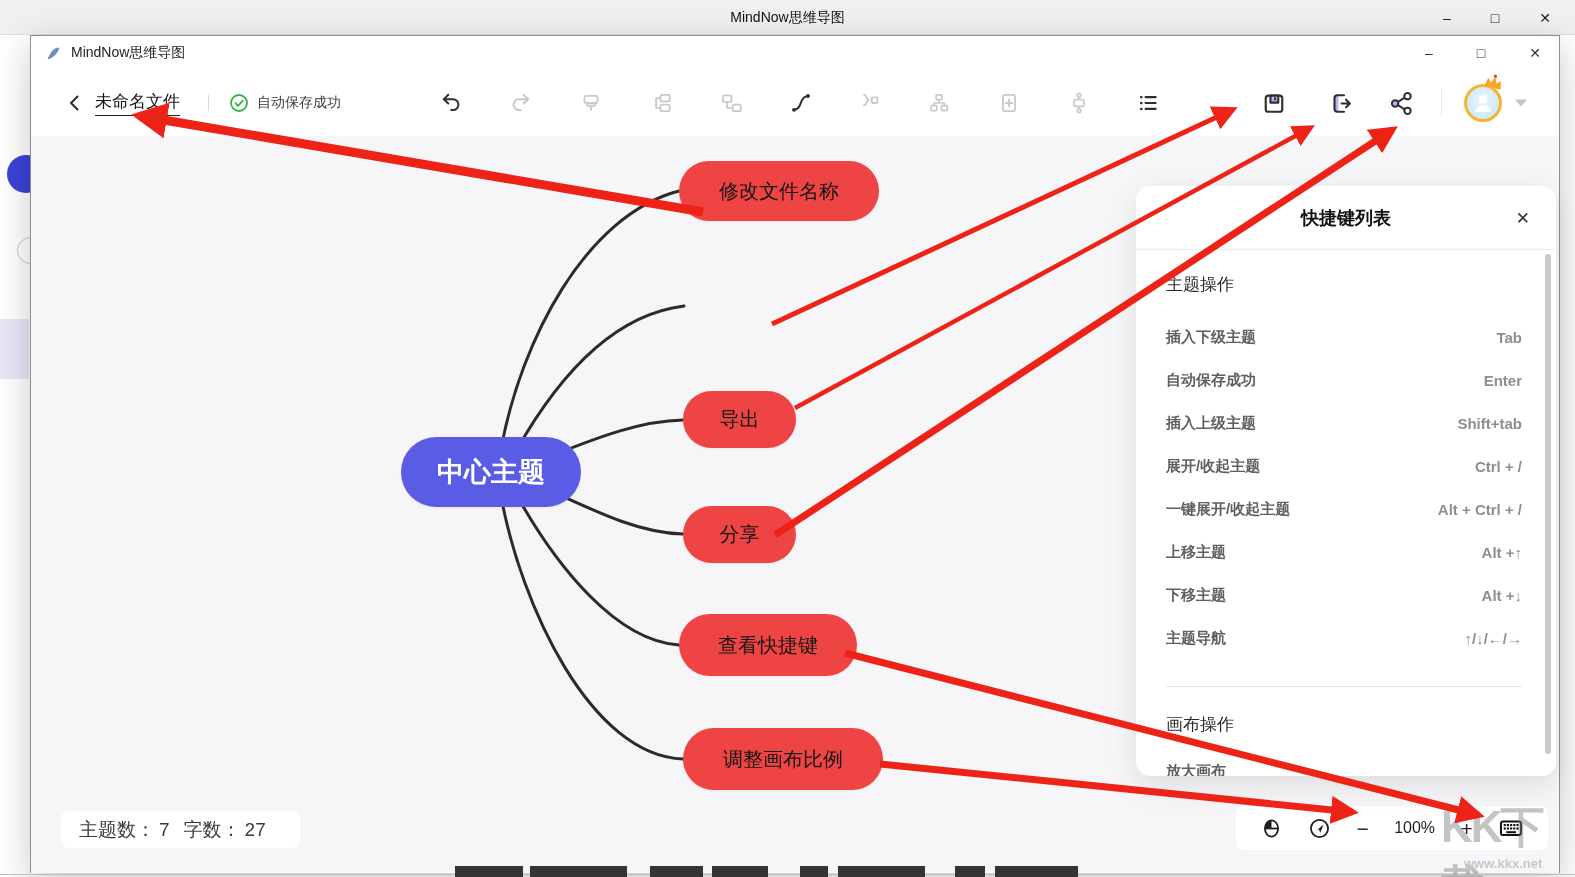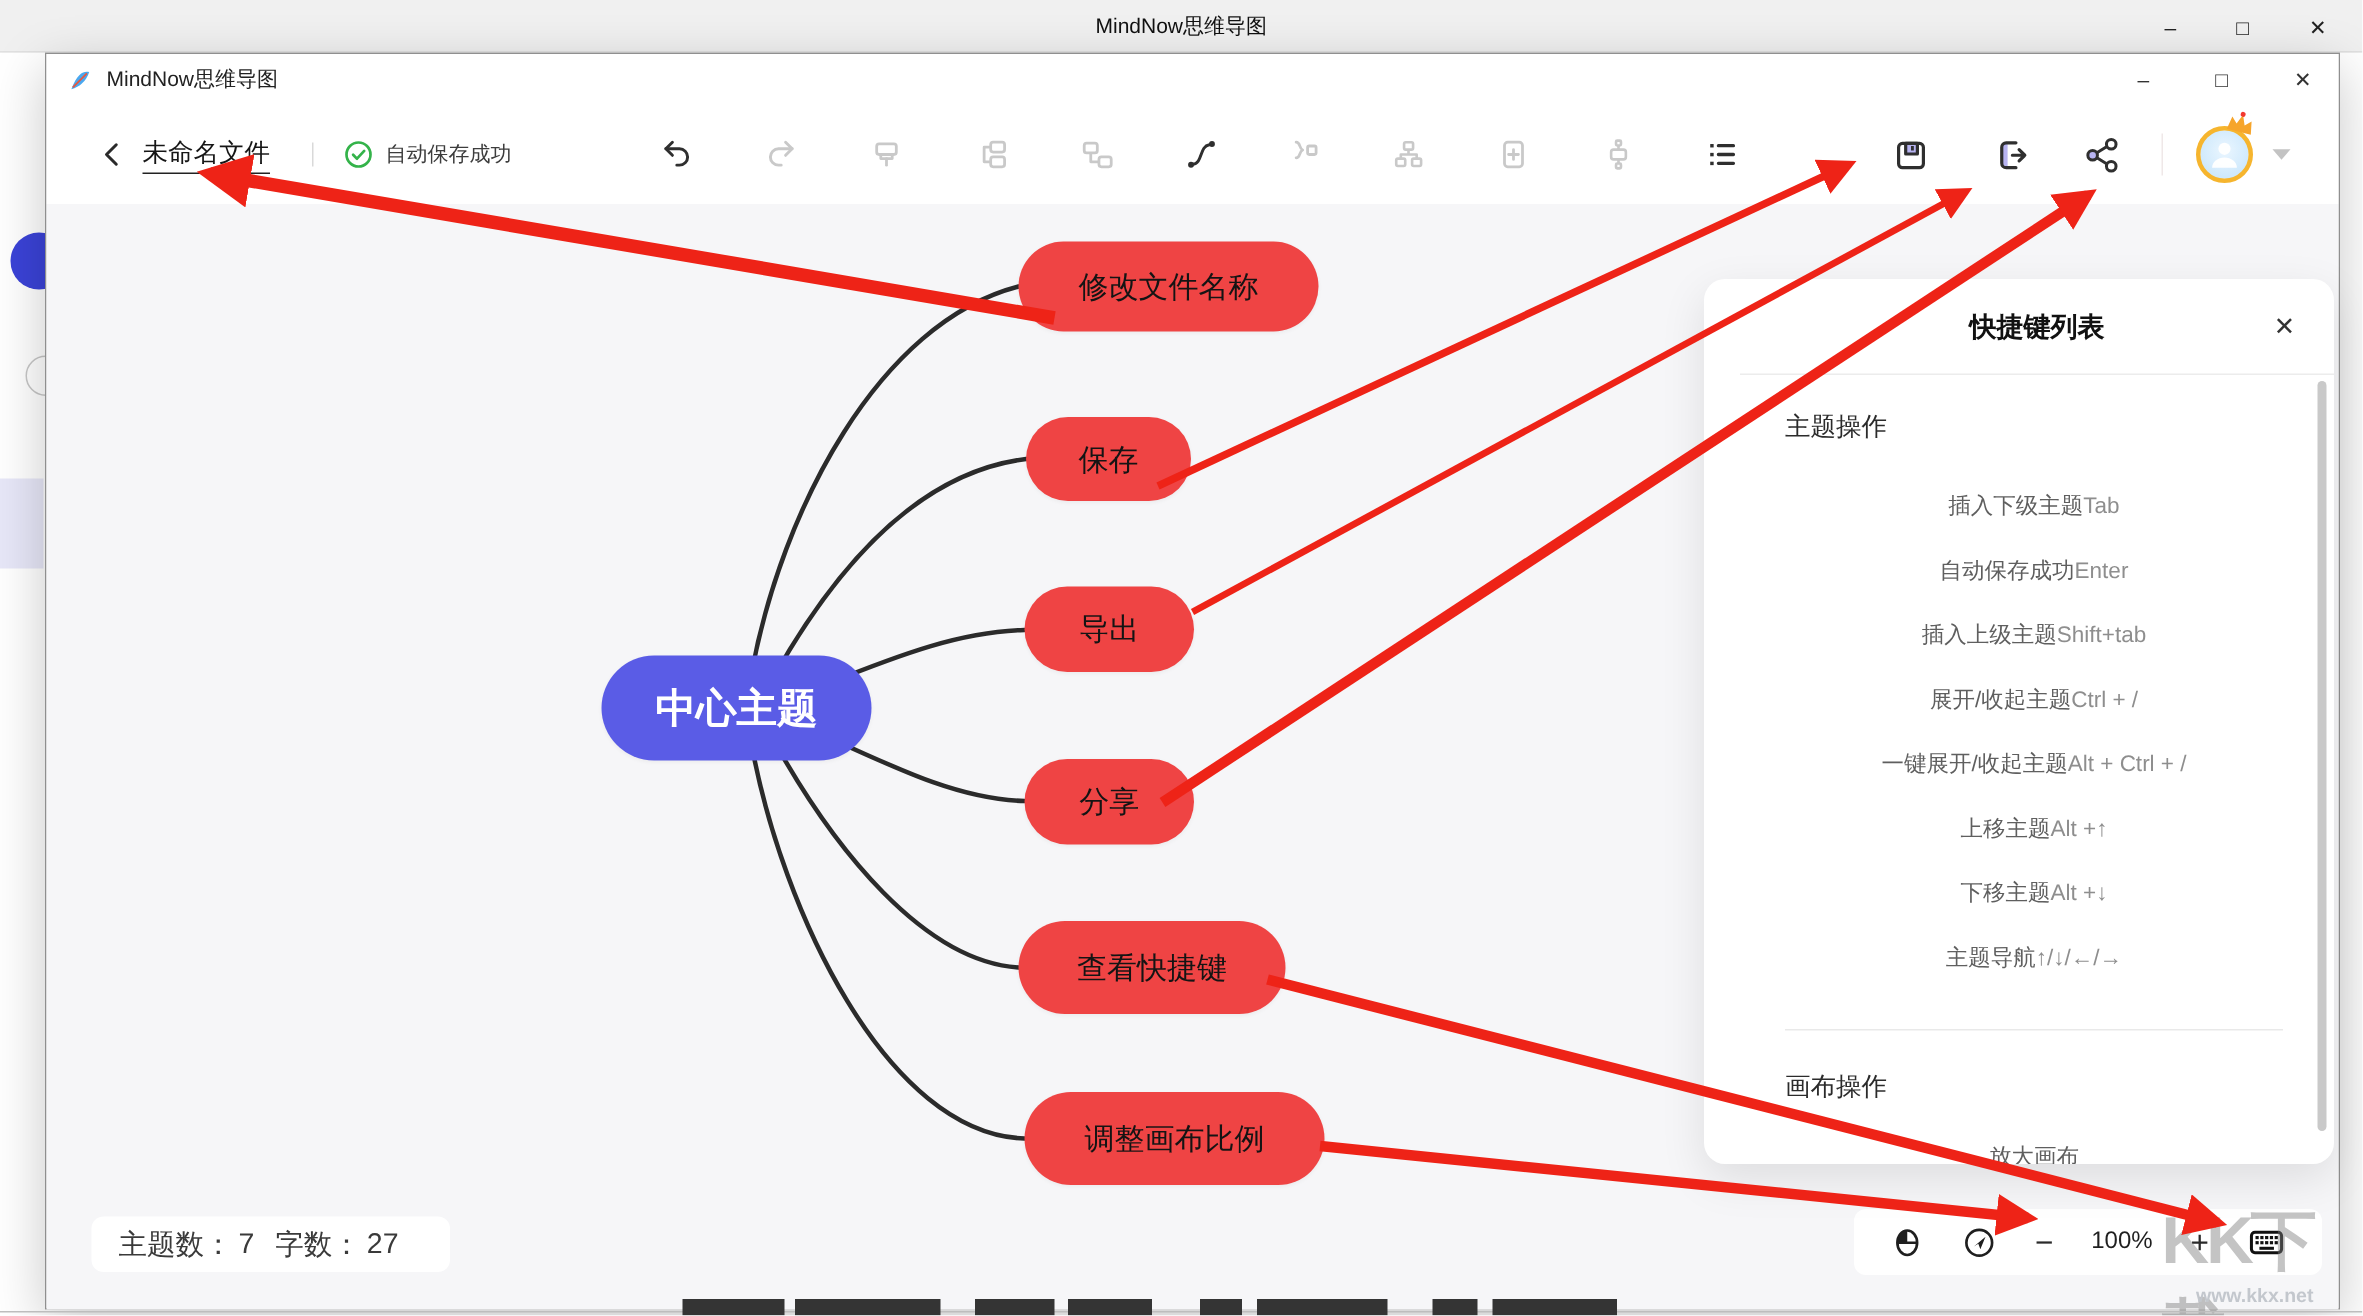--- a/index.html
+++ b/index.html
@@ -68,30 +68,30 @@
 
   .zoom-bar { position:absolute; left:1205px; top:770px; width:312px; height:44px; background:#fff;
     border-radius:8px; display:flex; align-items:center; justify-content:space-between;
     padding:0 24px; z-index:3; }
   .zoom-bar .zi { display:flex; align-items:center; justify-content:center; }
   .zoom-minus, .zoom-plus { font-size:21px; color:#2a2a2a; line-height:1; }
   .zoom-level { font-size:16px; color:#1f1f1f; }
 
   
   .panel { position:absolute; left:1105px; top:150px; width:420px; height:590px; background:#fff;
-    border-radius:14px; box-shadow:0 10px 30px rgba(0,0,0,.10); z-index:5; overflow:hidden;padding-left:24px; }
+    border-radius:14px; box-shadow:0 10px 30px rgba(0,0,0,.10); z-index:5; overflow:hidden; }
   .panel-header { position:relative; height:64px; display:flex; align-items:center; justify-content:center;
     border-bottom:1px solid #ececec; }
   .panel-title { font-size:18px; font-weight:bold; color:#111; }
   .panel-close { position:absolute; right:26px; top:50%; transform:translateY(-50%);
     font-size:17px; color:#333; }
   .panel-body { padding:22px 34px 0 30px; }
   .sec-heading { font-size:17px; color:#2b2b2b; height:26px; line-height:26px; margin-bottom:18px; }
   .sec-heading.mb12 { margin-bottom:12px; }
-  .srow { height:43px; display:flex; align-items:center; justify-content:center; }
+  .srow { height:43px; display:flex; align-items:center; justify-content:space-between;font-weight:bold; }
   .srow .lbl { font-size:15px; color:#5f5f5f; }
   .srow .keys { font-size:15px; color:#8e8e8e; }
   .sdivider { height:1px; background:#e9e9e9; margin:26px 0 25px; }
   .panel-scroll { position:absolute; right:5px; top:68px; width:6px; height:500px;
     border-radius:3px; background:#c9c9c9; }
 
   
   .wm-logo { position:absolute; left:1441px; top:798px; font-size:44px; font-weight:bold;
     color:#7d7d7d; opacity:.45; letter-spacing:-2px; z-index:40; }
   .wm-site { position:absolute; left:1464px; top:856px; font-size:13px; font-weight:bold;
@@ -276,21 +276,20 @@
         <path d="M485 415 C525 344 580 279 653 270"></path>
         <path d="M520 420 C570 400 610 385 652 384"></path>
         <path d="M520 455 C570 478 610 497 652 498"></path>
         <path d="M485 458 C525 530 585 605 648 609"></path>
         <path d="M470 460 C490 570 560 720 652 723"></path>
       </g>
     </svg>
 
     <div class="node node-center" style="left:370px; top:401px; width:180px; height:70px;font-family:Liberation Serif, serif;">中心主题</div>
     <div class="node" style="left:648px; top:125px; width:200px; height:60px;">修改文件名称</div>
-    <div class="node" style="left:653px; top:242px; width:110px; height:56px;">保存</div>
     <div class="node" style="left:652px; top:355px; width:113px; height:57px;">导出</div>
     <div class="node" style="left:652px; top:470px; width:113px; height:57px;">分享</div>
     <div class="node" style="left:648px; top:578px; width:178px; height:62px;">查看快捷键</div>
     <div class="node" style="left:652px; top:692px; width:200px; height:62px;">调整画布比例</div>
 
     <div class="status-pill">
       <span>主题数：</span>
       <span class="num">7</span>
       <span>字数：</span>
       <span class="num">27</span>

